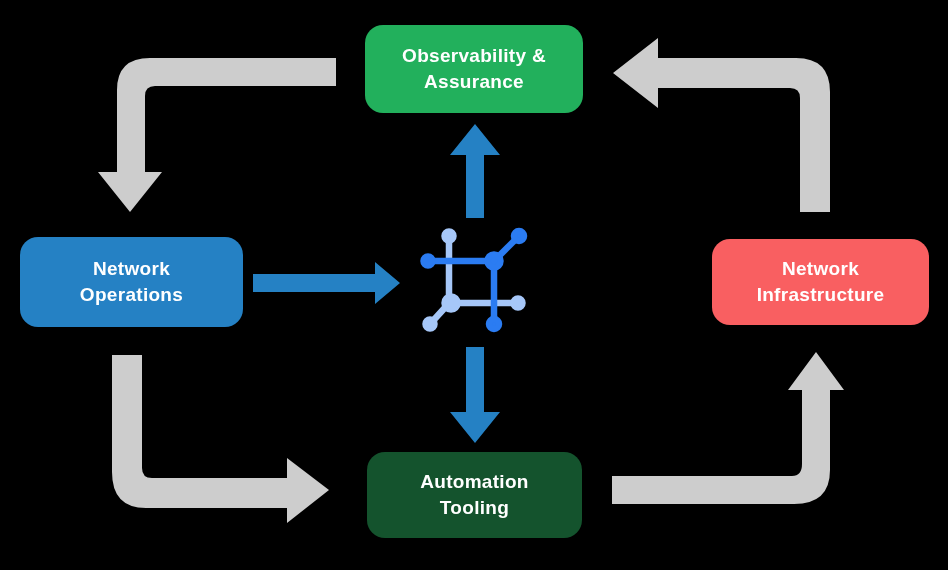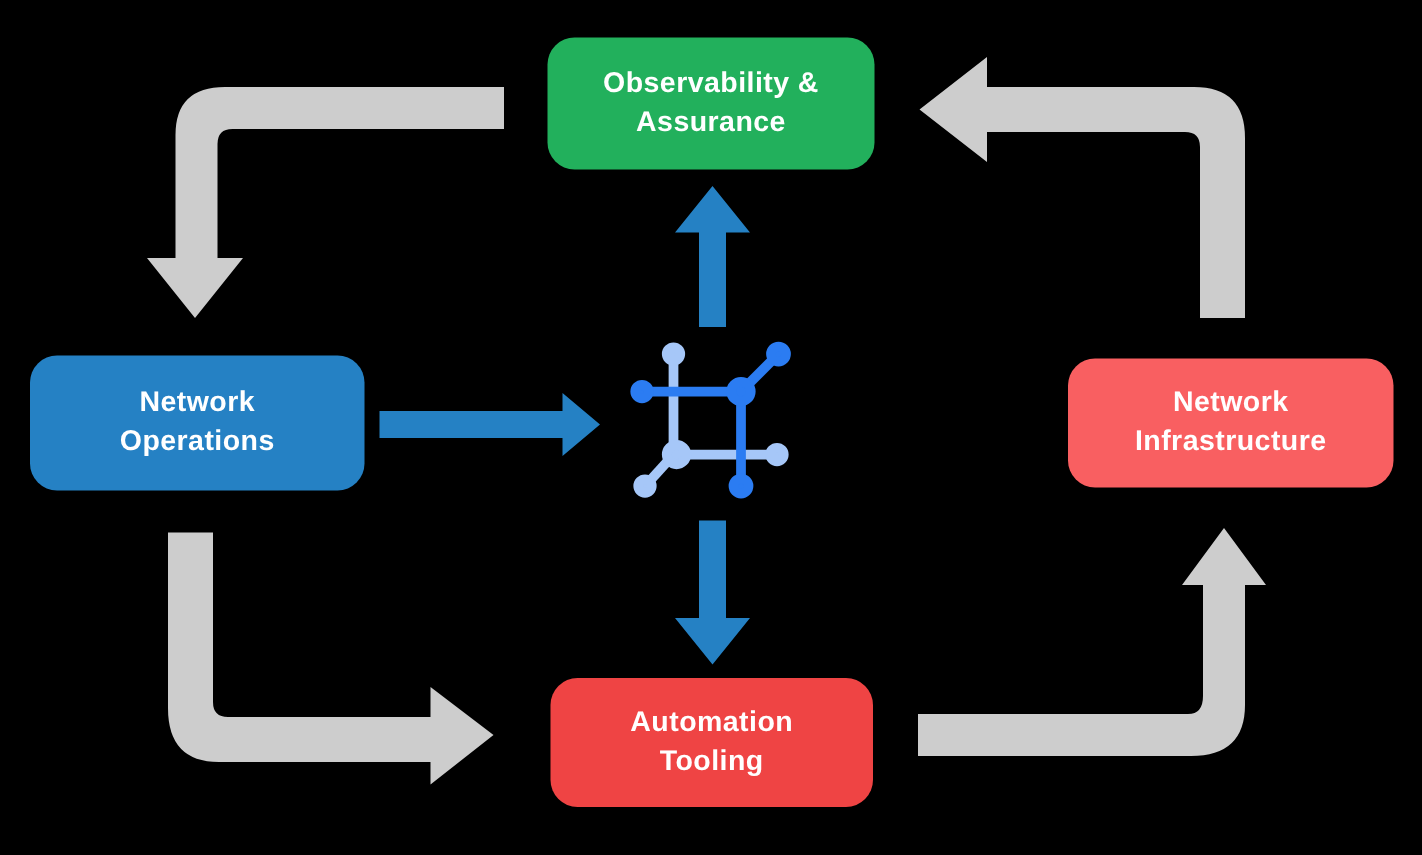--- a/index.html
+++ b/index.html
@@ -90,18 +90,18 @@
   <div class="node node-operations" style="background: rgb(37, 129, 196);">
     <span>Network
 Operations</span>
   </div>
 
   <div class="node node-infrastructure" style="background: rgb(249, 95, 97);">
     <span>Network
 Infrastructure</span>
   </div>
 
-  <div class="node node-automation" style="background: #ef4444;">
+  <div class="node node-automation" style="background: #14532d;">
     <span>Automation
 Tooling</span>
   </div>
 
 </div>
 
 </body></html>

